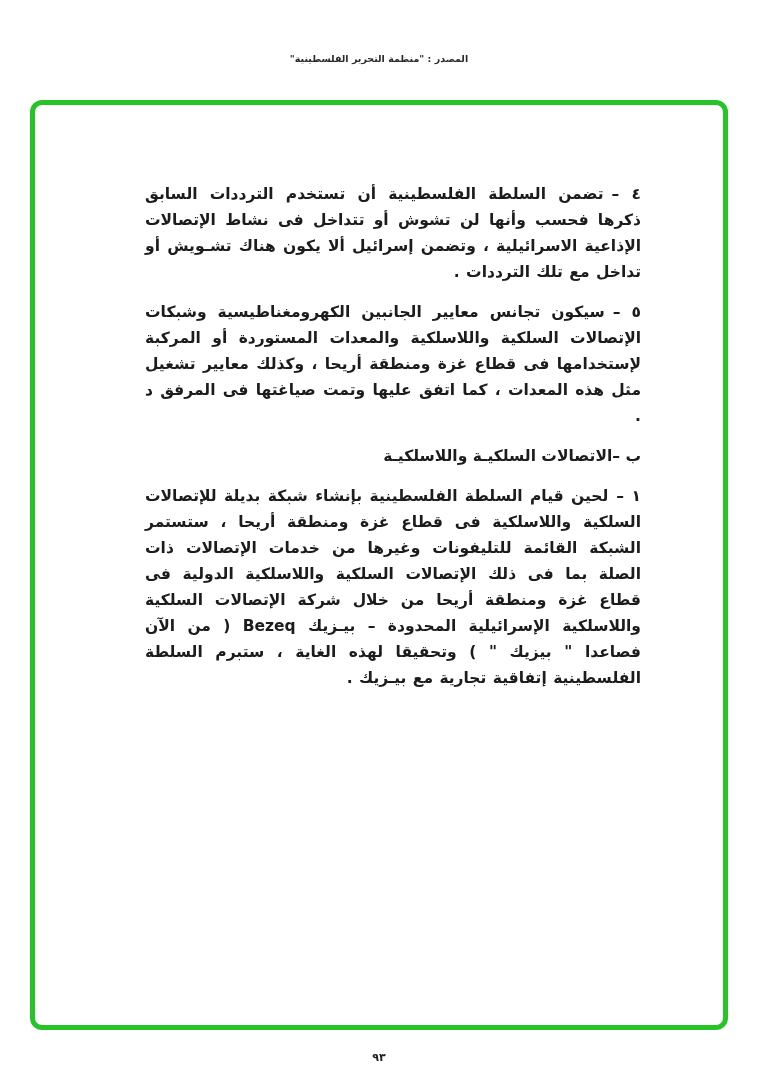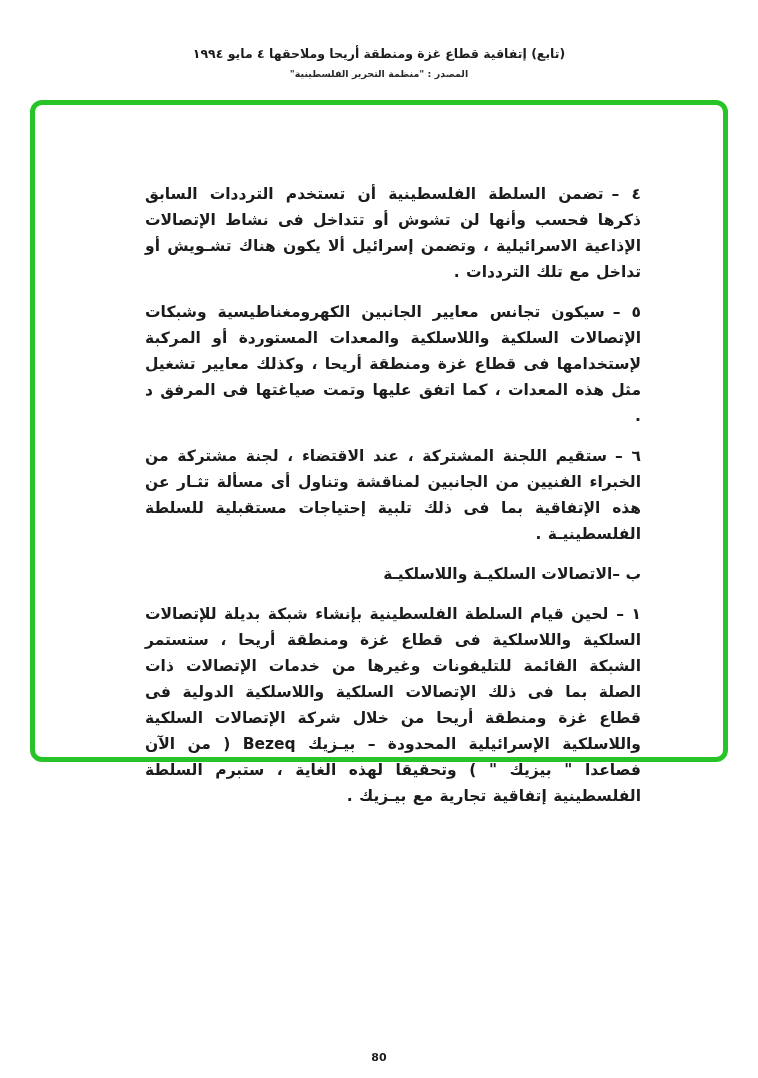--- a/index.html
+++ b/index.html
@@ -26,21 +26,21 @@
     font-size: 9.5px;
     font-weight: bold;
     margin-top: 7px;
     color: #2a2a2a;
   }
   .frame {
     position: absolute;
     left: 30px;
     top: 100px;
     width: 698px;
-    height: 662px;
+    height: 930px;
     border: 5px solid #27c427;
     border-radius: 12px;
     background: #ffffff;
   }
   .content {
     direction: rtl;
     padding: 76px 82px 0 110px;
   }
   .item {
     font-size: 15.5px;
@@ -66,44 +66,40 @@
     text-align: center;
     font-size: 11px;
     font-weight: bold;
     color: #1c1c1c;
   }
 </style>
 </head>
 <body>
 
 <div class="header">
-  <div class="header-title">(تابع) إتفاقية قطاع غزة ومنطقة أريحا وملاحقها ٤ مايو ١٩٩٤</div>
   <div class="header-source">المصدر :  "منظمة التحرير الفلسطينية"</div>
 </div>
 
 <div class="frame">
   <div class="content" dir="rtl">
 
     <p class="item">
       <span class="marker">٤ –</span><span>تضمن السلطة الفلسطينية أن تستخدم الترددات السابق ذكرها فحسب وأنها لن تشوش أو تتداخل فى نشاط الإتصالات الإذاعية الاسرائيلية ، وتضمن إسرائيل ألا يكون هناك تشـويش أو تداخل مع تلك الترددات .</span>
     </p>
 
     <p class="item">
       <span class="marker">٥ –</span><span>سيكون تجانس معايير الجانبين الكهرومغناطيسية وشبكات الإتصالات السلكية واللاسلكية والمعدات المستوردة أو المركبة لإستخدامها فى قطاع غزة ومنطقة أريحا ، وكذلك معايير تشغيل مثل هذه المعدات ، كما اتفق عليها وتمت صياغتها فى المرفق د .</span>
     </p>
 
-    <p class="item">
-      <span class="marker">٦ –</span><span>ستقيم اللجنة المشتركة ، عند الاقتضاء ، لجنة مشتركة من الخبراء الفنيين من الجانبين لمناقشة وتناول أى مسألة تثـار عن هذه الإتفاقية بما فى ذلك تلبية إحتياجات مستقبلية للسلطة الفلسطينيـة .</span>
-    </p>
 
     <p class="section-heading">
       <span class="marker">ب –</span><span>الاتصالات السلكيـة واللاسلكيـة</span>
     </p>
 
     <p class="item">
       <span class="marker">١ –</span><span>لحين قيام السلطة الفلسطينية بإنشاء شبكة بديلة للإتصالات السلكية واللاسلكية فى قطاع غزة ومنطقة أريحا ، ستستمر الشبكة القائمة للتليفونات وغيرها من خدمات الإتصالات ذات الصلة بما فى ذلك الإتصالات السلكية واللاسلكية الدولية فى قطاع غزة ومنطقة أريحا من خلال شركة الإتصالات السلكية واللاسلكية الإسرائيلية المحدودة – بيـزيك Bezeq ( من الآن فصاعدا " بيزيك " ) وتحقيقا لهذه الغاية ، ستبرم السلطة الفلسطينية إتفاقية تجارية مع بيـزيك .</span>
     </p>
 
 
   </div>
 </div>
 
-<div class="page-number">80</div>
+<div class="page-number">٩٣</div>
 
 </body></html>

